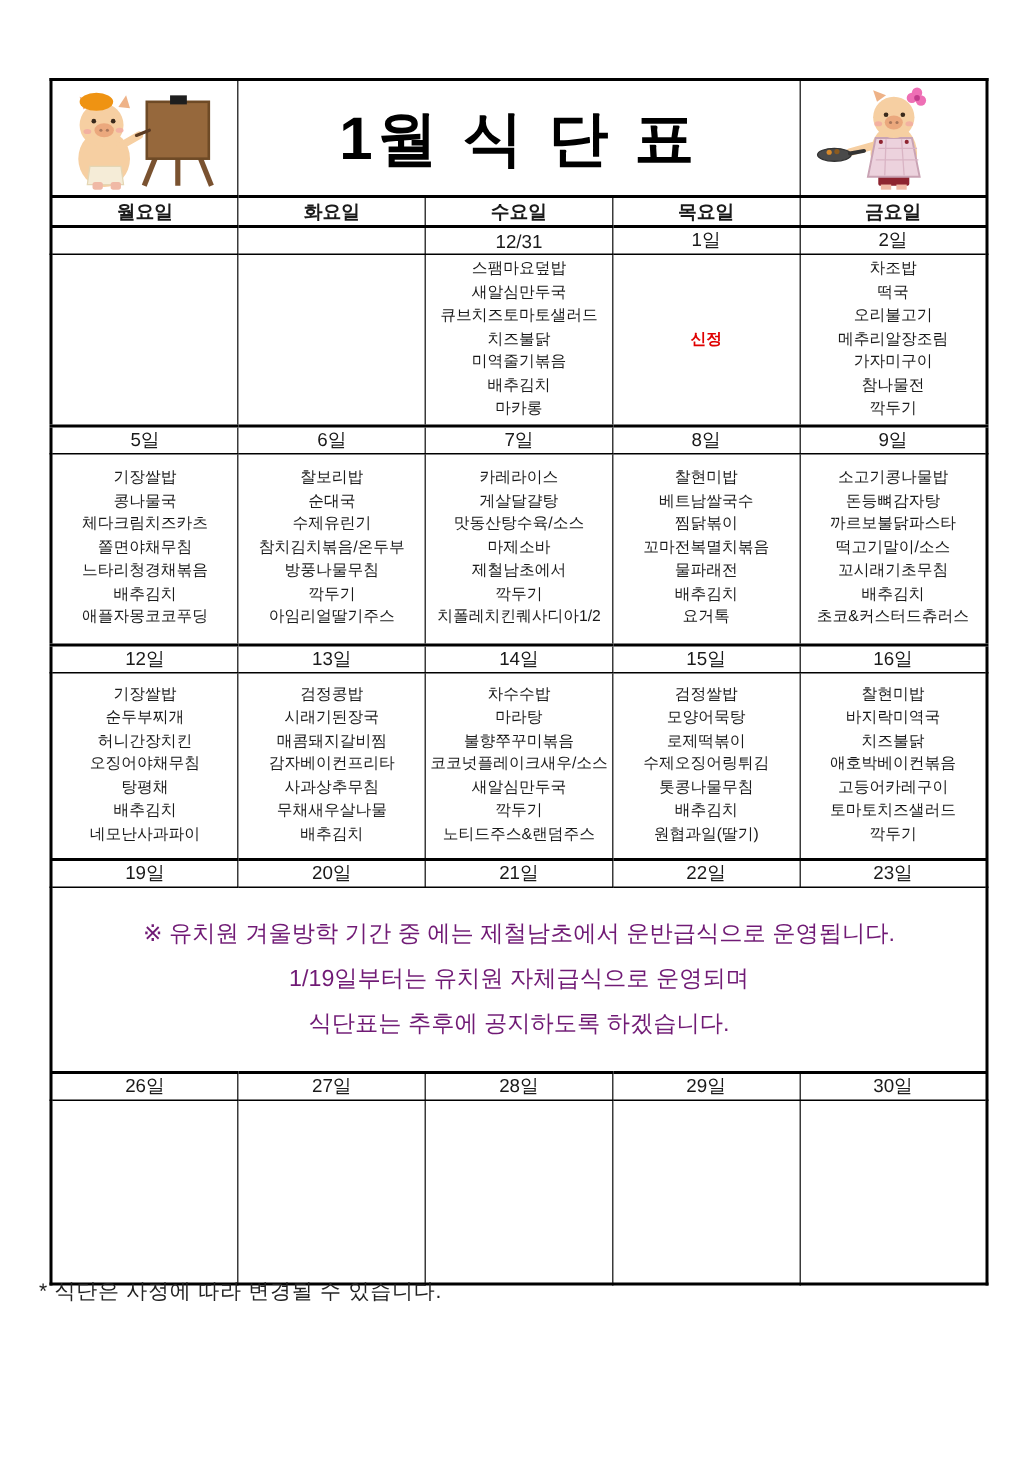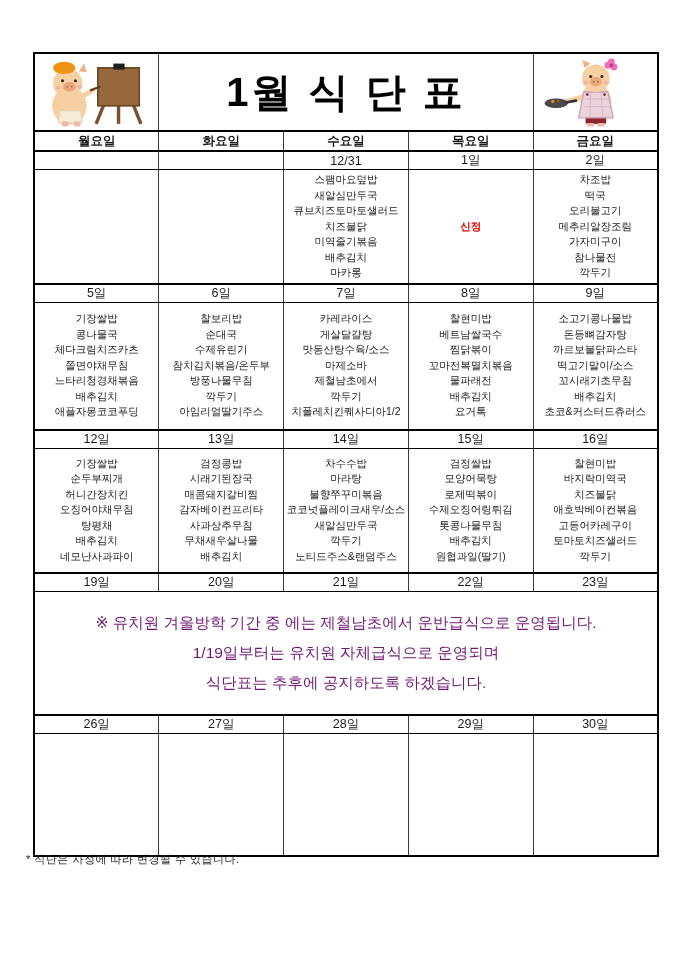--- a/index.html
+++ b/index.html
@@ -51,21 +51,21 @@
   .menu-row-3 td { height: 119px; }
   .holiday { color: var(--holiday); font-weight: bold; font-size: 12.5px; }
   .notice-row td {
     height: 122px; font-size: 15.5px; color: #701a75;
     vertical-align: middle;
   }
   .notice-row .line { line-height: 30px; }
   .empty-row td { height: 121px; }
   .footer-note {
     position: absolute; left: 26px; top: 852px;
-    font-size: 11px; color: #222; letter-spacing: 0.5px; text-align: right;
+    font-size: 14px; color: #222; letter-spacing: 0.5px; text-align: right;
   }
 </style>
 </head>
 <body>
 
 <div class="sheet">
   <table class="menu-table">
     <colgroup>
         <col>
         <col>

